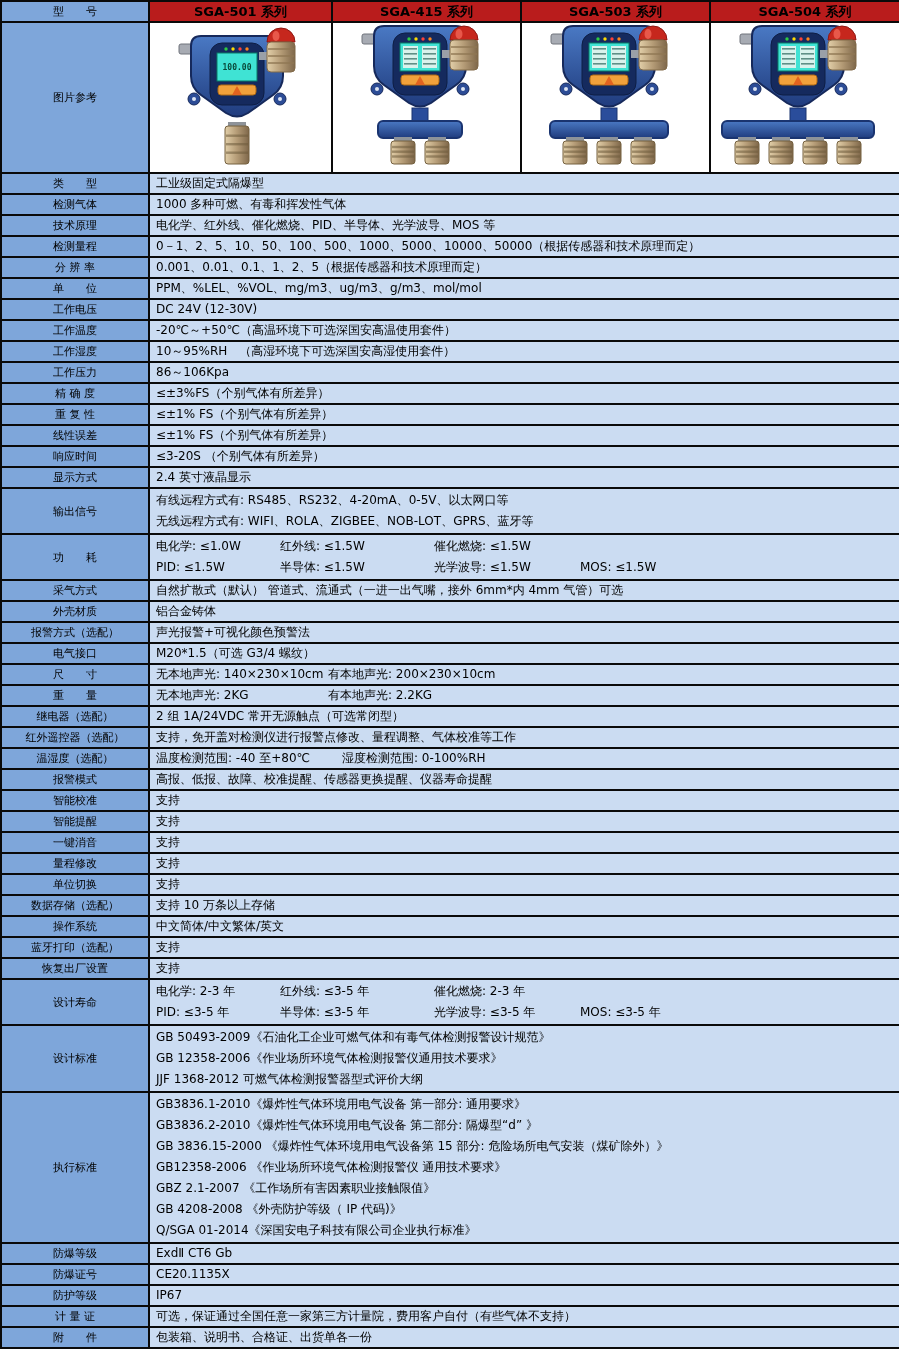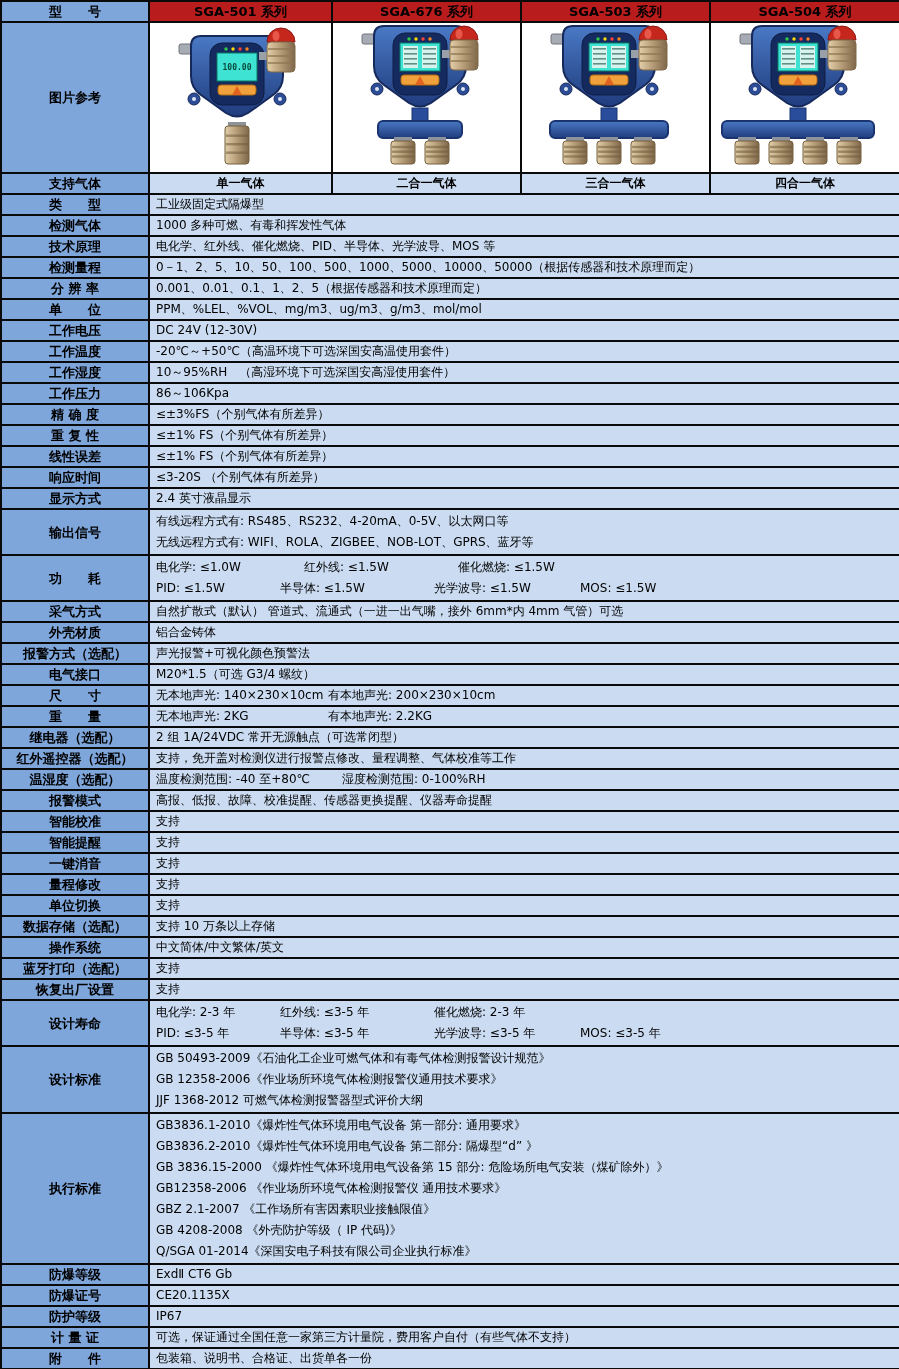--- a/index.html
+++ b/index.html
@@ -1,21 +1,21 @@
 <!DOCTYPE html>
 <html><head>
 <meta charset="utf-8">
 <style>
   *{box-sizing:border-box}
   html,body{margin:0;padding:0;background:#ffffff}
   body{width:899px;font-family:"DejaVu Sans","Liberation Sans",sans-serif;color:#000}
   table{border-collapse:collapse;width:899px;table-layout:fixed}
   td{border:2px solid #0a0a0a;padding:1px 6px;font-size:12px;line-height:17px;
      overflow:hidden;white-space:nowrap;vertical-align:middle}
-  td.lbl{background:#7EA6DA;font-weight:bold;text-align:center;font-size:13px;white-space:pre}
+  td.lbl{background:#7EA6DA;font-weight:normal;text-align:center;font-size:11px;white-space:pre}
   td.val{background:#CBDCF2}
   td.model{background:#b91c1c;font-weight:bold;text-align:center;font-size:13px}
   td.gas{background:#CBDCF2;font-weight:bold;text-align:center}
   td.img{background:#ffffff;padding:1px;vertical-align:middle;height:143px}
   .sl{line-height:17px}
   .ml{line-height:21px}
   .seg{display:inline-block;vertical-align:top}
 </style>
 </head>
 <body>
@@ -26,21 +26,21 @@
       <col style="width:148px">
         <col style="width:183px">
         <col style="width:189px">
       <col style="width:189px">
         <col style="width:190px">
     </colgroup>
     <tbody id="table-body">
         <tr>
           <td class="lbl">型　　号</td>
           <td class="model">SGA-501 系列</td>
-          <td class="model">SGA-676 系列</td>
+          <td class="model">SGA-415 系列</td>
           <td class="model">SGA-503 系列</td>
           <td class="model">SGA-504 系列</td>
         </tr>
         <tr>
           <td class="lbl">图片参考</td>
           <td class="img"><svg width="186" height="142" viewBox="0 0 186 142">
               <defs>
                 <linearGradient id="body1" x1="0" y1="0" x2="0" y2="1">
                   <stop offset="0" stop-color="#4A79C4"></stop>
                   <stop offset="1" stop-color="#203C7E"></stop>
@@ -257,27 +257,20 @@
               <rect x="92" y="126.5" width="22" height="2.4" fill="#6E5B3C" opacity="0.55"></rect>
               <rect x="92" y="131.3" width="22" height="2.4" fill="#6E5B3C" opacity="0.55"></rect>
               <rect x="128" y="113" width="18" height="5" fill="#8E9399"></rect>
               <rect x="125" y="117" width="24" height="23" rx="3" fill="url(#brass4)" stroke="#74603F"></rect>
               <rect x="126" y="121.8" width="22" height="2.4" fill="#6E5B3C" opacity="0.55"></rect>
               <rect x="126" y="126.5" width="22" height="2.4" fill="#6E5B3C" opacity="0.55"></rect>
               <rect x="126" y="131.3" width="22" height="2.4" fill="#6E5B3C" opacity="0.55"></rect>
             </svg></td>
         </tr>
         <tr>
-          <td class="lbl">支持气体</td>
-          <td class="gas">单一气体</td>
-          <td class="gas">二合一气体</td>
-          <td class="gas">三合一气体</td>
-          <td class="gas">四合一气体</td>
-        </tr>
-        <tr>
           <td class="lbl">类　　型</td>
           <td class="val" colspan="4">
             <div class="sl"><span class="seg">工业级固定式隔爆型</span></div>
           </td>
         </tr>
         <tr>
           <td class="lbl">检测气体</td>
           <td class="val" colspan="4">
             <div class="sl"><span class="seg">1000 多种可燃、有毒和挥发性气体</span></div>
           </td>
@@ -363,21 +356,21 @@
         <tr>
           <td class="lbl">输出信号</td>
           <td class="val" colspan="4">
             <div class="ml"><span class="seg">有线远程方式有: RS485、RS232、4-20mA、0-5V、以太网口等</span></div>
             <div class="ml"><span class="seg">无线远程方式有: WIFI、ROLA、ZIGBEE、NOB-LOT、GPRS、蓝牙等</span></div>
           </td>
         </tr>
         <tr>
           <td class="lbl">功　　耗</td>
           <td class="val" colspan="4">
-            <div class="ml"><span class="seg" style="width: 124px;">电化学: ≤1.0W</span><span class="seg" style="width: 154px; margin-left: 24px;">红外线: ≤1.5W</span><span class="seg">催化燃烧: ≤1.5W</span></div>
+            <div class="ml"><span class="seg" style="width: 124px;">电化学: ≤1.0W</span><span class="seg" style="width: 154px;">红外线: ≤1.5W</span><span class="seg">催化燃烧: ≤1.5W</span></div>
             <div class="ml"><span class="seg" style="width: 124px;">PID: ≤1.5W</span><span class="seg" style="width: 154px;">半导体: ≤1.5W</span><span class="seg" style="width: 146px;">光学波导: ≤1.5W</span><span class="seg">MOS: ≤1.5W</span></div>
           </td>
         </tr>
         <tr>
           <td class="lbl">采气方式</td>
           <td class="val" colspan="4">
             <div class="sl"><span class="seg">自然扩散式（默认） 管道式、流通式（一进一出气嘴，接外 6mm*内 4mm 气管）可选</span></div>
           </td>
         </tr>
         <tr>

